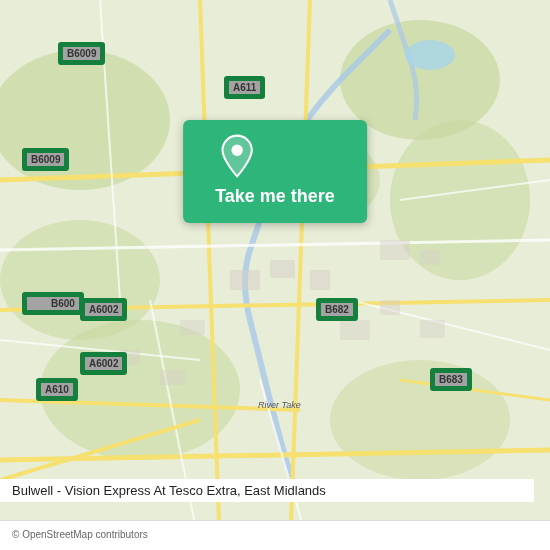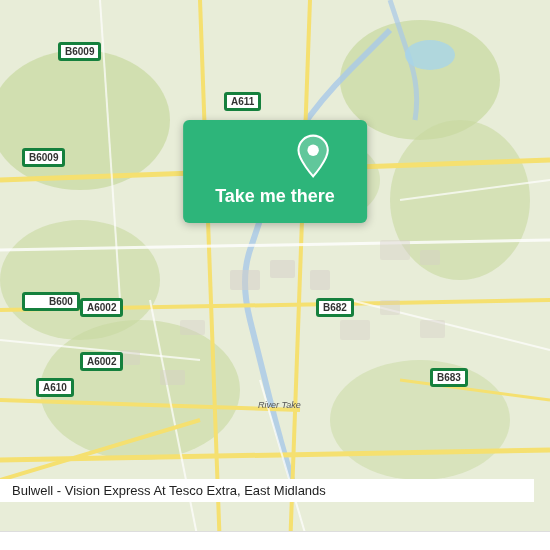--- a/index.html
+++ b/index.html
@@ -91,41 +91,41 @@
       background: #2db57a;
       color: white;
       border: none;
       border-radius: 6px;
       padding: 14px 32px 16px 32px;
       font-size: 18px;
       font-weight: 600;
       cursor: pointer;
       display: flex;
       flex-direction: column;
-      align-items: flex-end;
+      align-items: flex-start;
       gap: 4px;
       min-width: 176px;
       box-shadow: 0 2px 8px rgba(0,0,0,0.25);
     }
 
     #pin-icon-svg {
       width: 44px;
       height: 44px;
       margin-bottom: 4px;
     }
 
     
     .road-label {
       position: absolute;
       font-size: 10px;
       font-weight: bold;
-      background: #ffffff;
+      background: #a3a3a3;
       border-radius: 3px;
       padding: 1px 4px;
-      border: 3px solid #15803d;
+      border: 5px solid #15803d;
       color: #333;
     }
   </style>
 </head>
 <body>
 
 <div id="map-container">
 
   <svg id="map-svg" xmlns="http://www.w3.org/2000/svg">
 
@@ -171,21 +171,21 @@
     <rect x="340" y="320" width="30" height="20" fill="#d4cec8" opacity="0.4" rx="2"></rect>
     <rect x="380" y="300" width="20" height="15" fill="#d4cec8" opacity="0.4" rx="2"></rect>
     <rect x="420" y="320" width="25" height="18" fill="#d4cec8" opacity="0.4" rx="2"></rect>
     <rect x="120" y="350" width="20" height="15" fill="#d4cec8" opacity="0.4" rx="2"></rect>
     <rect x="160" y="370" width="25" height="15" fill="#d4cec8" opacity="0.4" rx="2"></rect>
     <rect x="380" y="240" width="30" height="20" fill="#d4cec8" opacity="0.4" rx="2"></rect>
     <rect x="420" y="250" width="20" height="15" fill="#d4cec8" opacity="0.4" rx="2"></rect>
   </svg>
 
   <div class="road-label" style="top:42px;left:58px;">B6009</div>
-  <div class="road-label" style="top:92px;left:224px;">A611</div>
+  <div class="road-label" style="top:76px;left:224px;">A611</div>
   <div class="road-label" style="top:148px;left:22px;">B6009</div>
   <div class="road-label" style="top:292px;left:22px;padding-left:24px;">B600</div>
   <div class="road-label" style="top:298px;left:80px;">A6002</div>
   <div class="road-label" style="top:378px;left:22px;margin-left:14px;">A610</div>
   <div class="road-label" style="top:352px;left:80px;">A6002</div>
   <div class="road-label" style="top:298px;left:316px;">B682</div>
   <div class="road-label" style="top:368px;left:430px;">B683</div>
   <div style="position:absolute;top:400px;left:258px;font-size:9px;color:#555;font-style:italic;">River Take</div>
 
   <div id="take-me-there-container">
@@ -200,15 +200,16 @@
       </svg>
       <span>Take me there</span>
     </button>
   </div>
 
   <div style="position:absolute;bottom:0;left:0;right:0;background:white;z-index:10;">
     <div id="location-label">
       <span>Bulwell - Vision Express At Tesco Extra, East Midlands</span>
     </div>
     <div id="bottom-bar">
+      <span id="attribution">© OpenStreetMap contributors</span>
     </div>
   </div>
 </div>
 
 </body></html>

